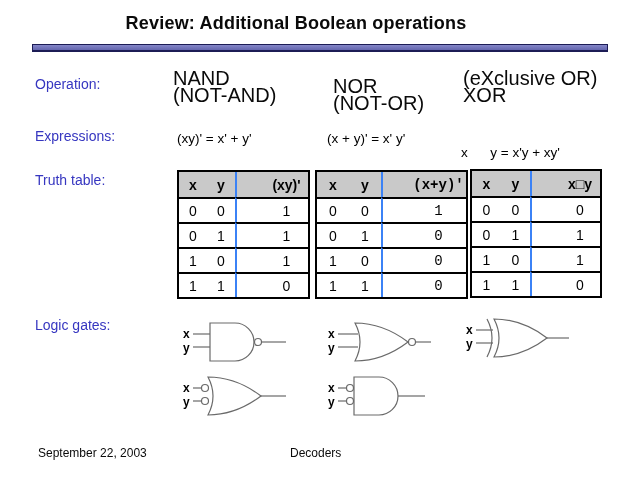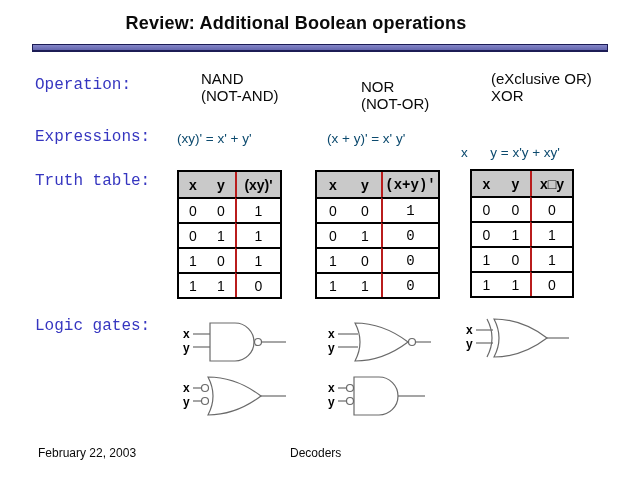--- a/index.html
+++ b/index.html
@@ -6,35 +6,35 @@
   body{width:640px;height:480px;position:relative;overflow:hidden;
        font-family:"Liberation Sans",sans-serif;color:#000;}
   .abs{position:absolute;}
 
   .title{top:13px;left:0;width:592px;text-align:center;
          font-size:18px;font-weight:bold;letter-spacing:0.2px;color:#0a0a0a;}
   .titlebar{left:32px;top:44px;width:574px;height:5px;
             background:linear-gradient(to bottom,#8486c8,#6466ae);
             border:1px solid #1c1c55;border-bottom:2px solid #1c1c55;}
 
-  .rowlabel{color:#3636c0;font-size:16px;font-family:Liberation Mono, monospace;}
-
-  .opname{font-size:15px;line-height:17px;color:#0a0a0a;margin-left:28px;}
-
-  .expr{font-size:13.5px;white-space:pre;color:#0c4a6e;}
+  .rowlabel{color:#3636c0;font-size:14px;}
+
+  .opname{font-size:20px;line-height:17px;color:#0a0a0a;}
+
+  .expr{font-size:13.5px;white-space:pre;color:#000000;}
 
   table.tt{position:absolute;border-collapse:separate;border-spacing:0;
            border:2px solid #000;text-align:center;font-size:14px;
            table-layout:fixed;}
   .tt th,.tt td{padding:0;margin:0;}
   .tt th{background:#c9c9c9;font-weight:bold;height:25px;border-top:0;}
   .tt td{height:23px;border-top:2px solid #000;background:#fff;}
   .tt .c0{border-left:0;}
   .tt .c1{border-left:0;}
-  .tt .c2{border-left:2px solid #b91c1c;}
+  .tt .c2{border-left:2px solid #3b82f6;padding-left:28px;}
   .t1 .c0,.t1 .c1{width:28px;} .t1 .c2{width:43px;}
   .t2 .c0,.t2 .c1{width:32px;} .t2 .c2{width:55px;font-family:Liberation Mono, monospace;}
   .t3 .c0,.t3 .c1{width:29px;} .t3 .c2{width:40px;}
 
   svg.gate{position:absolute;overflow:visible;}
   svg.gate path,svg.gate line,svg.gate circle{stroke:#6a6a6a;stroke-width:1.2;fill:none;}
   svg.gate circle{fill:#fff;}
   svg.gate text{font-family:"Liberation Sans",sans-serif;font-size:12px;
                 font-weight:bold;fill:#000;stroke:none;}
 
@@ -209,14 +209,14 @@
 <svg class="gate" style="left:463px;top:316px" width="110" height="44" viewBox="0 0 110 44">
   <text x="3" y="18">x</text>
   <text x="3" y="32">y</text>
   <line x1="13" y1="14" x2="30" y2="14"></line>
   <line x1="13" y1="27" x2="30" y2="27"></line>
   <path d="M24,3 Q34,22 24,41"></path>
   <path d="M31,3 Q59,3 84,22 Q59,41 31,41 Q41,22 31,3 Z"></path>
   <line x1="84" y1="22" x2="106" y2="22"></line>
 </svg>
 
-<div class="abs footer" style="left:38px;top:446px">February 22, 2003</div>
+<div class="abs footer" style="left:38px;top:446px">September 22, 2003</div>
 <div class="abs footer" style="left:290px;top:446px">Decoders</div>
 
 </body></html>

